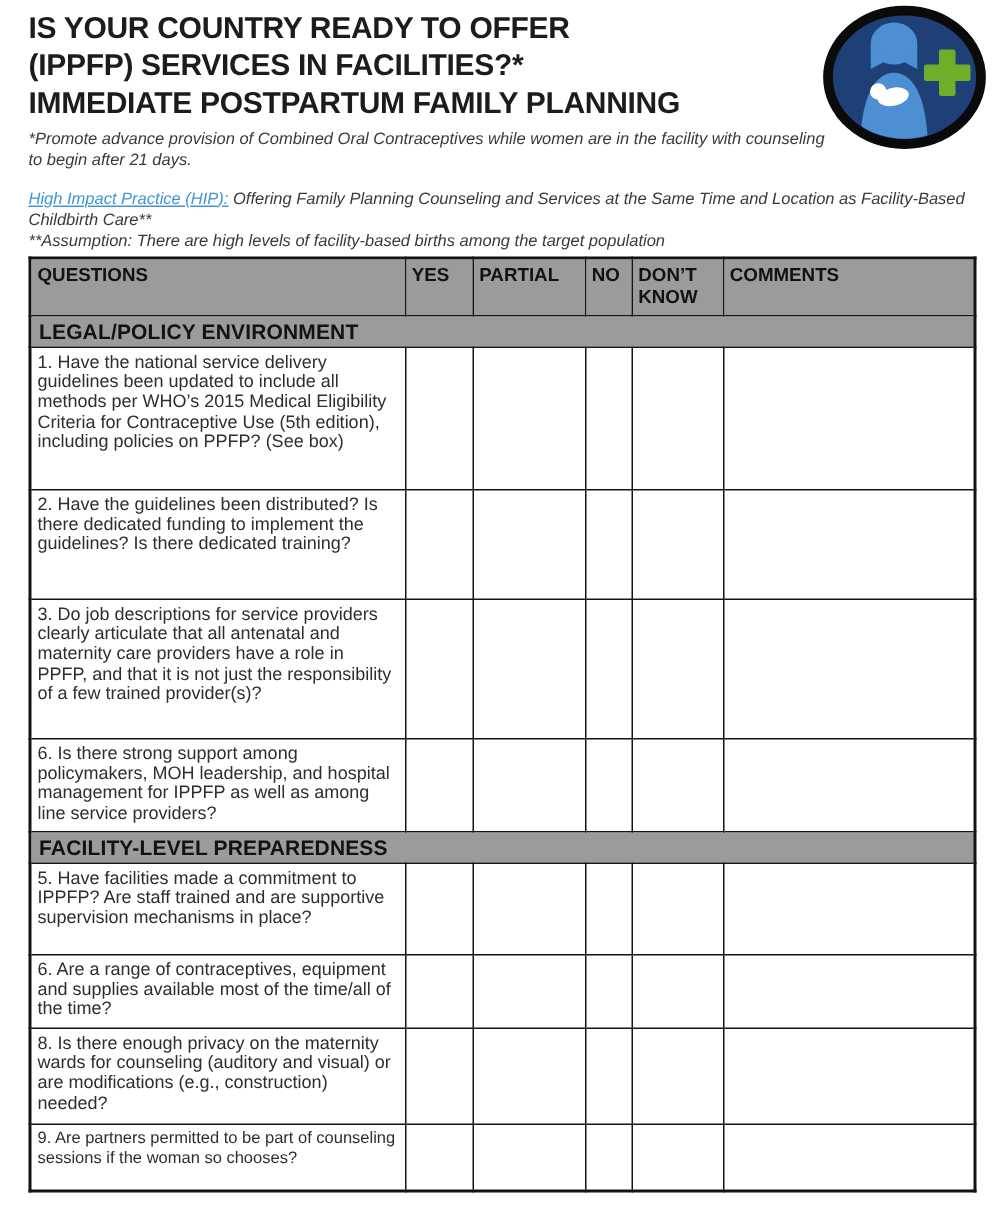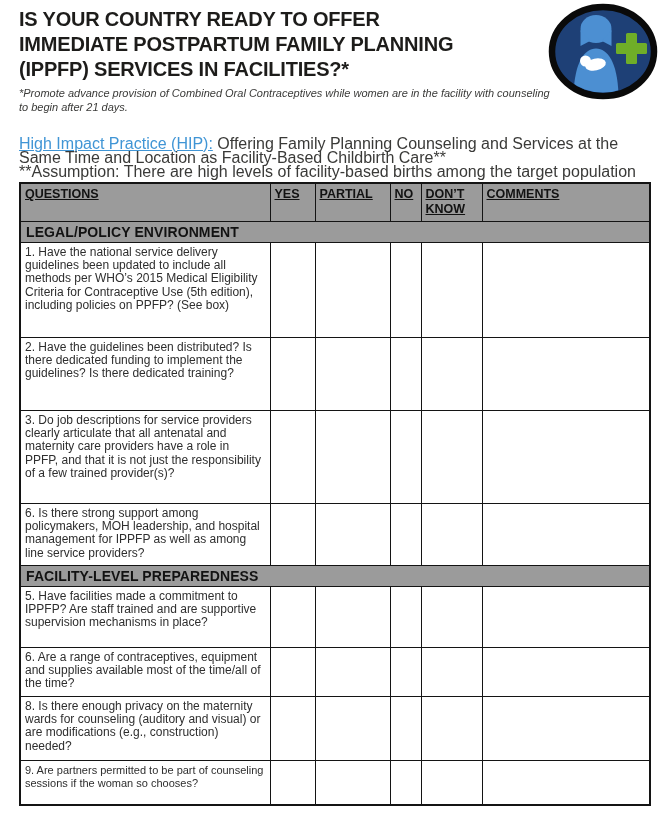--- a/index.html
+++ b/index.html
@@ -32,23 +32,23 @@
     letter-spacing:-0.2px;
     color:var(--title-color);
   }
   .promote-note{
     margin-top:4px;
     max-width:538px;
     font-style:italic;font-size:11px;line-height:14.3px;
     color:#3a3a38;
   }
   .hip-block{
-    margin-top:22px;
+    margin-top:11px;
     max-width:628px;
-    font-size:16px;line-height:14.3px;
+    font-style:italic;font-size:11px;line-height:14.3px;
     color:#3a3a38;
   }
   .hip-link{
     color:var(--link-blue);
     text-decoration:underline;
     cursor:pointer;
   }
   .logo-wrap{
     position:absolute;top:3px;right:5px;
     width:110px;height:98px;
@@ -65,21 +65,20 @@
     vertical-align:top;
     box-sizing:border-box;
     overflow:hidden;
   }
   table.checklist th{
     background:var(--table-header-bg);
     color:#121212;
     font-size:12.5px;font-weight:bold;line-height:1.18;
     text-align:left;
     padding:3px 4px;
-    text-decoration:underline;
   }
   tr.section-row td{
     background:var(--section-bg);
     color:#121212;
     font-size:14px;font-weight:bold;
     padding:2px 5px;
     letter-spacing:0.1px;
   }
   td.qtext{
     font-size:12px;line-height:13.2px;
@@ -91,22 +90,22 @@
   }
   td.ans{background:#ffffff;}
 </style>
 </head>
 <body>
 
 <div class="page">
 
   <div class="title">
     <div>IS YOUR COUNTRY READY TO OFFER</div>
+    <div>(IPPFP) SERVICES IN FACILITIES?*</div>
     <div>IMMEDIATE POSTPARTUM FAMILY PLANNING</div>
-    <div>(IPPFP) SERVICES IN FACILITIES?*</div>
   </div>
 
   <div class="logo-wrap">
     <svg width="110" height="98" viewBox="0 0 110 98">
       <ellipse cx="55" cy="48.5" rx="51" ry="44.5" fill="var(--logo-navy)" stroke="var(--logo-ring)" stroke-width="6.5"></ellipse>
       <clipPath id="badgeClip">
           <ellipse cx="55" cy="48.5" rx="47.5" ry="41"></ellipse>
         </clipPath>
       <g clip-path="url(#badgeClip)">
         <g>

